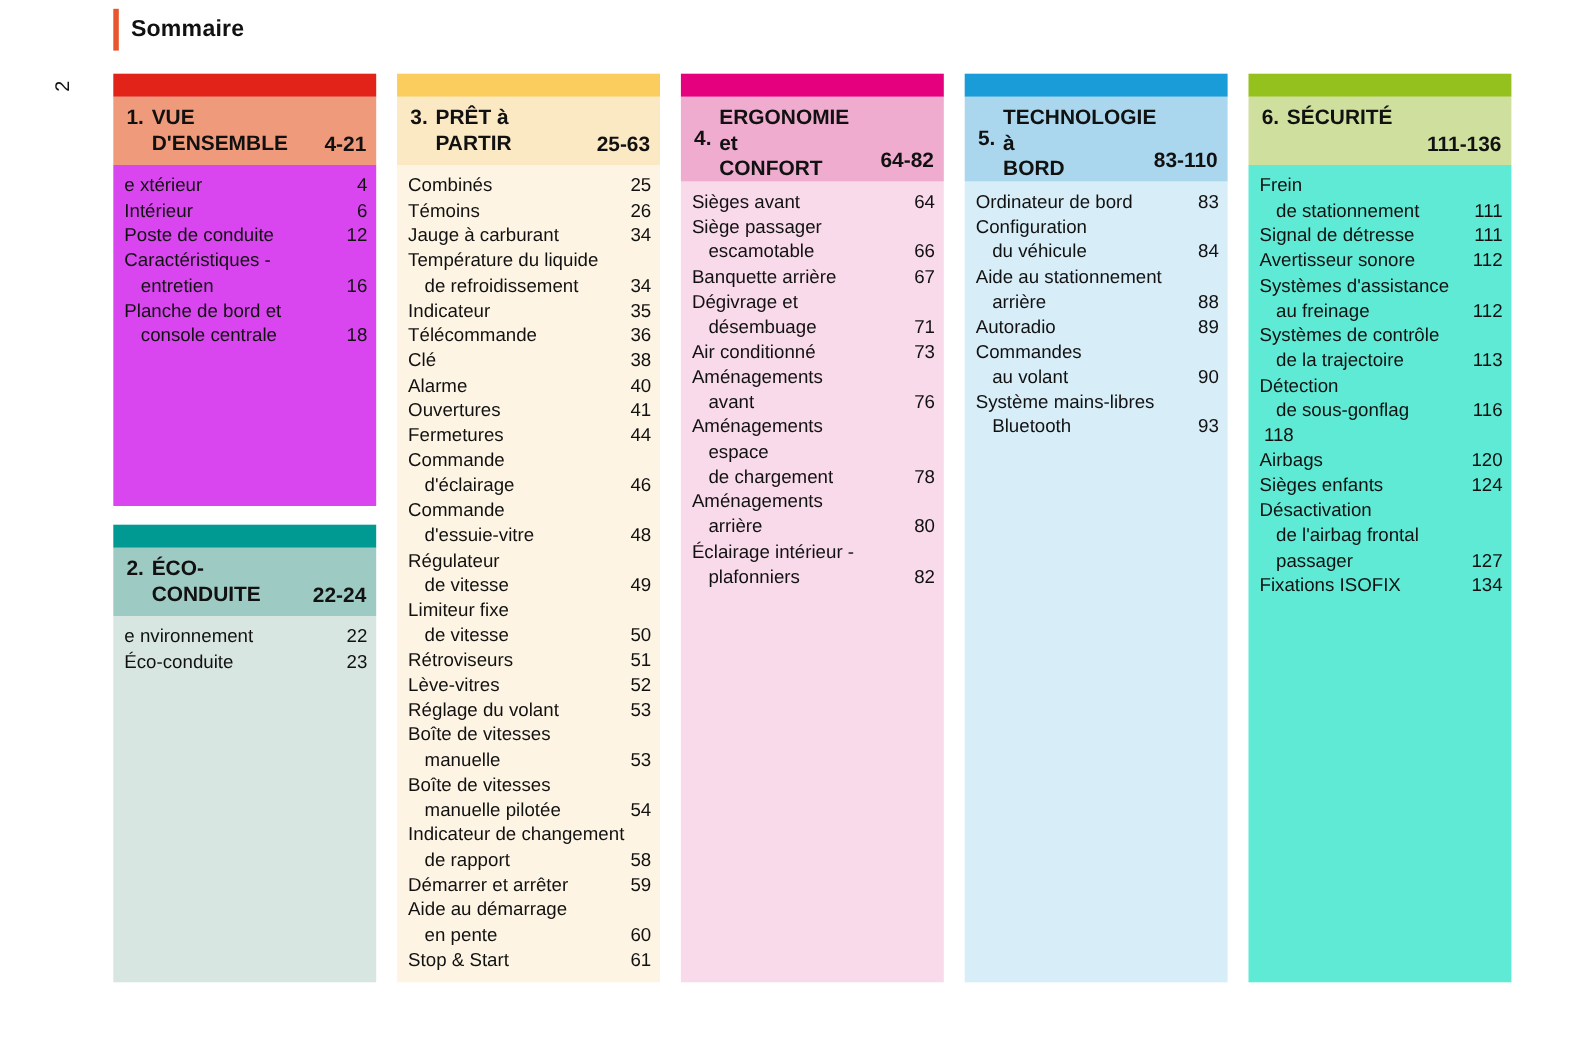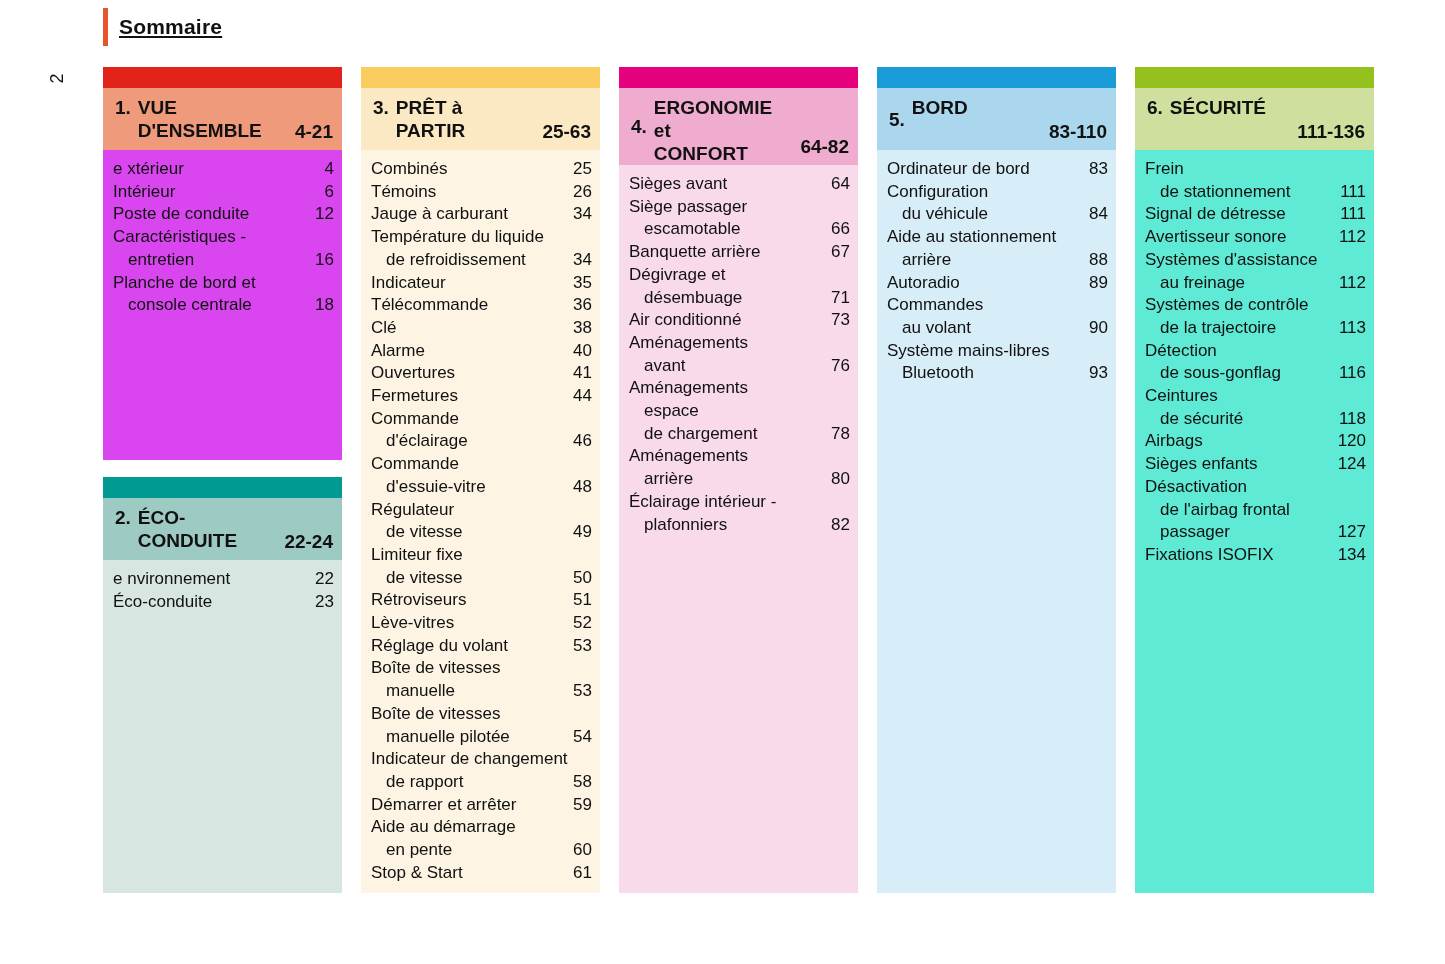--- a/index.html
+++ b/index.html
@@ -14,21 +14,21 @@
   .margin-num {
     position: absolute; left: 52px; top: 68px;
     font-size: 18px; transform: rotate(-90deg); transform-origin: center;
   }
 
   .page-header {
     position: absolute; left: 103px; top: 7px;
     display: flex; align-items: center; gap: 11px; height: 40px;
   }
   .accent-bar { width: 5px; height: 38px; display: inline-block; }
-  .page-title { font-size: 21px; font-weight: bold; letter-spacing: 0.2px; text-decoration: underline; }
+  .page-title { font-size: 21px; font-weight: bold; letter-spacing: 0.2px; }
 
   .columns {
     position: absolute; left: 103px; top: 67px;
     width: 1271px; height: 826px;
     display: grid; grid-template-columns: repeat(5, 1fr); column-gap: 19px;
   }
   .colstack { display: flex; flex-direction: column; gap: 17px; min-width: 0; }
   .box { display: flex; flex-direction: column; flex: 1 1 auto; min-height: 0; }
   .colstack.double .box:first-child { flex: 0 0 393px; }
 
@@ -369,20 +369,21 @@
             </div>
           </div>
         </section>
       </div>
     <div class="colstack">
         <section class="box">
           <div class="strip" style="background: rgb(26, 156, 216);"></div>
           <div class="head two" style="background: rgb(170, 215, 238);">
             <span class="num">5.</span>
             <div class="title-lines">
+              <div class="title-line">TECHNOLOGIE à</div>
               <div class="title-line">BORD</div>
             </div>
             <div class="range">83-110</div>
           </div>
           <div class="box-body" style="background: rgb(215, 237, 248);">
             <div class="entry">
               <div class="lines">
                 <div class="line">Ordinateur de bord</div>
               </div>
               <div class="pagenum">83</div>
@@ -469,24 +470,20 @@
               <div class="pagenum">113</div>
             </div>
             <div class="entry">
               <div class="lines">
                 <div class="line">Détection</div>
                 <div class="line cont">de sous-gonflag</div>
               </div>
               <div class="pagenum">116</div>
             </div>
             <div class="entry">
-              <div class="lines">
-                <div class="line">Ceintures</div>
-                <div class="line cont">de sécurité</div>
-              </div>
               <div class="pagenum">118</div>
             </div>
             <div class="entry">
               <div class="lines">
                 <div class="line">Airbags</div>
               </div>
               <div class="pagenum">120</div>
             </div>
             <div class="entry">
               <div class="lines">

